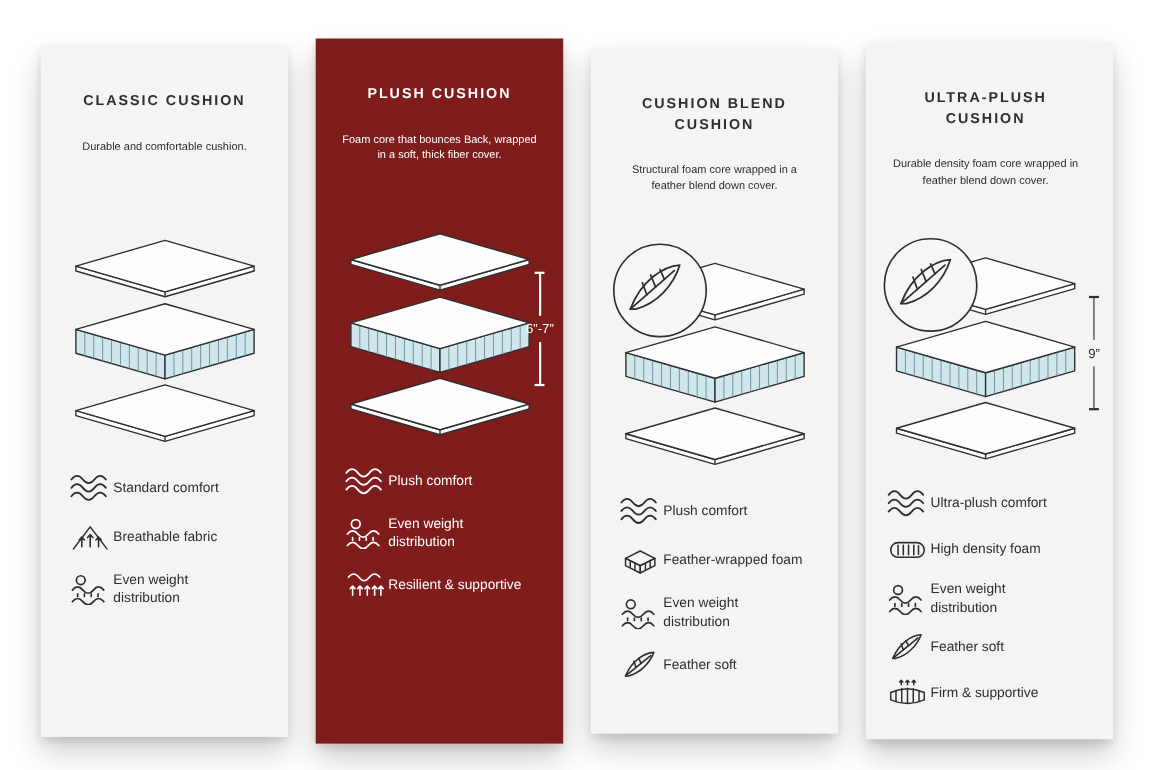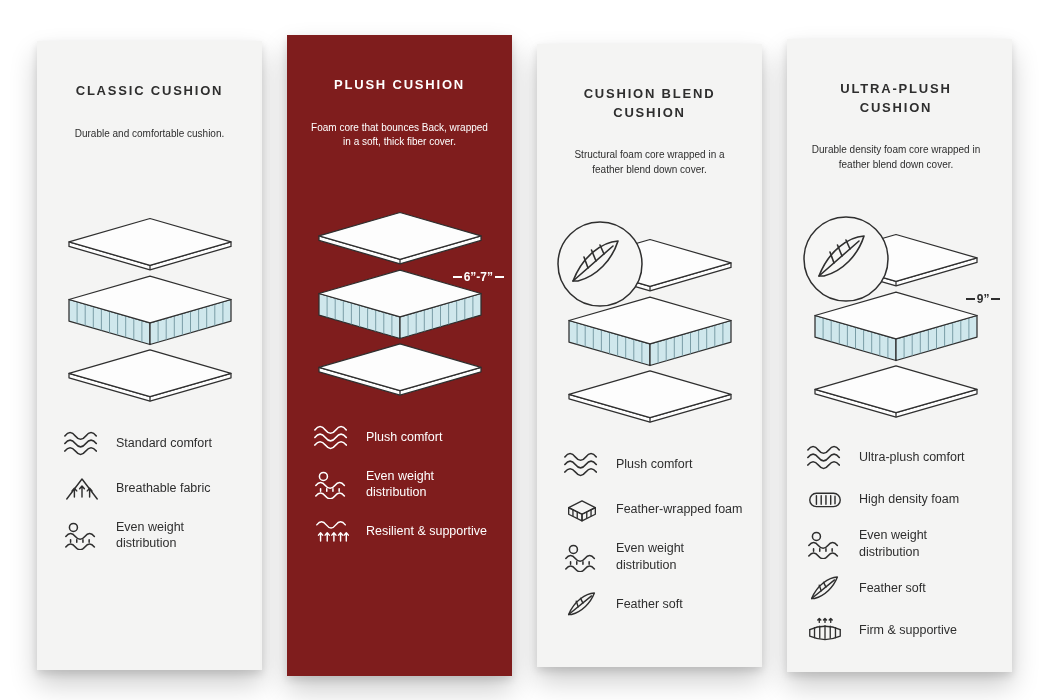--- a/index.html
+++ b/index.html
@@ -22,30 +22,30 @@
     font-size:13px;font-weight:bold;letter-spacing:1.8px;text-align:center;
     line-height:1.45;max-width:175px;min-height:19px;
   }
   .card-desc{
     font-size:10px;text-align:center;line-height:1.45;margin-top:15px;
     max-width:178px;min-height:52px;
   }
   .illus-wrap{position:relative;margin-top:24px;width:180px;height:192px;}
   .cushion-svg{width:180px;height:191px;display:block;}
   .measure{
-    position:absolute;right:-14px;top:18px;height:104px;
-    display:flex;flex-direction:row;align-items:center;color:inherit;font-weight:bold;
+    position:absolute;right:-14px;top:40px;height:104px;
+    display:flex;flex-direction:column;align-items:center;color:inherit;
   }
   .m-cap{width:9px;height:2px;background:currentColor;flex:0 0 auto;}
   .m-line{width:1.5px;flex:1;background:currentColor;}
   .m-label{font-size:12px;padding:5px 0;white-space:nowrap;}
   .badge{position:absolute;left:-5px;top:-15px;width:90px;height:90px;}
   .features{width:100%;display:flex;flex-direction:column;gap:16px;margin-top:24px;padding-left:6px;box-sizing:border-box;}
   .card:nth-child(4) .features{gap:13px;margin-top:22px;}
-  .feature{display:flex;align-items:center;gap:13px;}
+  .feature{display:flex;align-items:center;}
   .ficon-box{flex:0 0 42px;display:flex;justify-content:center;}
   .ficon-box svg{width:40px;height:29px;}
   .feature-label{font-size:12.5px;line-height:1.35;max-width:128px;}
   .defs-holder{position:absolute;width:0;height:0;overflow:hidden;}
 </style>
 </head>
 <body>
 
 <svg class="defs-holder" aria-hidden="true">
   <defs>

